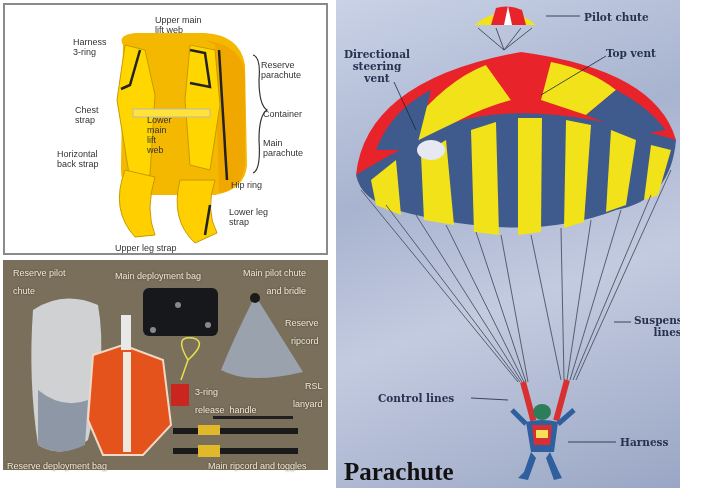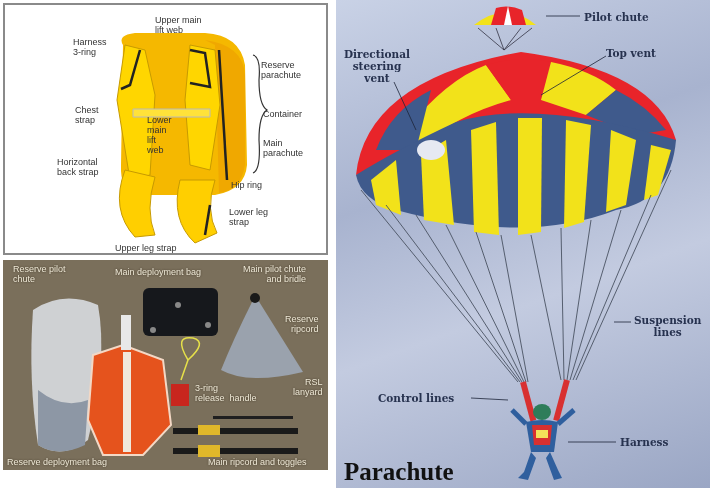--- a/index.html
+++ b/index.html
@@ -3,22 +3,22 @@
 <meta charset="utf-8">
 <style>
   html,body{margin:0;padding:0;background:#ffffff;}
   body{width:720px;height:488px;position:relative;overflow:hidden;font-family:"Liberation Sans",sans-serif;}
   .panel{position:absolute;overflow:hidden;}
   #left{left:0;top:0;width:330px;height:488px;background:#fff;}
   #harness-frame{position:absolute;left:3px;top:3px;width:325px;height:252px;border:2px solid #8a8a8a;background:#fff;box-sizing:border-box;}
   #photo{position:absolute;left:3px;top:260px;width:325px;height:210px;background:#7d7260;}
   #caption{position:absolute;left:6px;top:472px;font-size:9.5px;font-weight:bold;color:#222;white-space:nowrap;}
   .lbl{position:absolute;font-size:9px;line-height:10px;color:#333;white-space:nowrap;}
-  .plbl{position:absolute;font-size:9px;line-height:10px;color:#f0ead8;white-space:nowrap;text-shadow:0 0 2px #3a3020;}
-  #right{left:336px;top:0;width:374px;height:488px;background:linear-gradient(160deg,#c9d2e6 0%,#a8b3cf 35%,#c3cbe0 60%,#9aa6c4 100%);}
+  .plbl{position:absolute;font-size:9px;line-height:18px;color:#f0ead8;white-space:nowrap;text-shadow:0 0 2px #3a3020;}
+  #right{left:336px;top:0;width:344px;height:488px;background:linear-gradient(160deg,#c9d2e6 0%,#a8b3cf 35%,#c3cbe0 60%,#9aa6c4 100%);}
   .rlbl{position:absolute;font-family:"DejaVu Serif","Liberation Serif",serif;font-weight:bold;font-size:10.5px;line-height:12px;color:#27324f;white-space:nowrap;text-align:center;}
   #ptitle{position:absolute;left:8px;top:458px;font-family:"Liberation Serif","DejaVu Serif",serif;font-weight:bold;font-size:25px;color:#111;}
   svg{position:absolute;left:0;top:0;}
 </style>
 </head>
 <body>
 
 <div id="left" class="panel">
   <div id="harness-frame">
     <svg width="325" height="252">
@@ -46,21 +46,21 @@
 parachute</div>
     <div class="lbl" style="left:258px;top:104px;">Container</div>
     <div class="lbl" style="left:258px;top:133px;">Main
 parachute</div>
     <div class="lbl" style="left:70px;top:100px;">Chest
 strap</div>
     <div class="lbl" style="left:142px;top:110px;">Lower
 main
 lift
 web</div>
-    <div class="lbl" style="left:52px;top:152px;">Horizontal
+    <div class="lbl" style="left:52px;top:144px;">Horizontal
 back strap</div>
     <div class="lbl" style="left:226px;top:175px;">Hip ring</div>
     <div class="lbl" style="left:224px;top:202px;">Lower leg
 strap</div>
     <div class="lbl" style="left:110px;top:238px;">Upper leg strap</div>
   </div>
 
   <div id="photo">
     <svg width="325" height="210">
       <rect width="325" height="210" fill="#7a6f5b"></rect>

